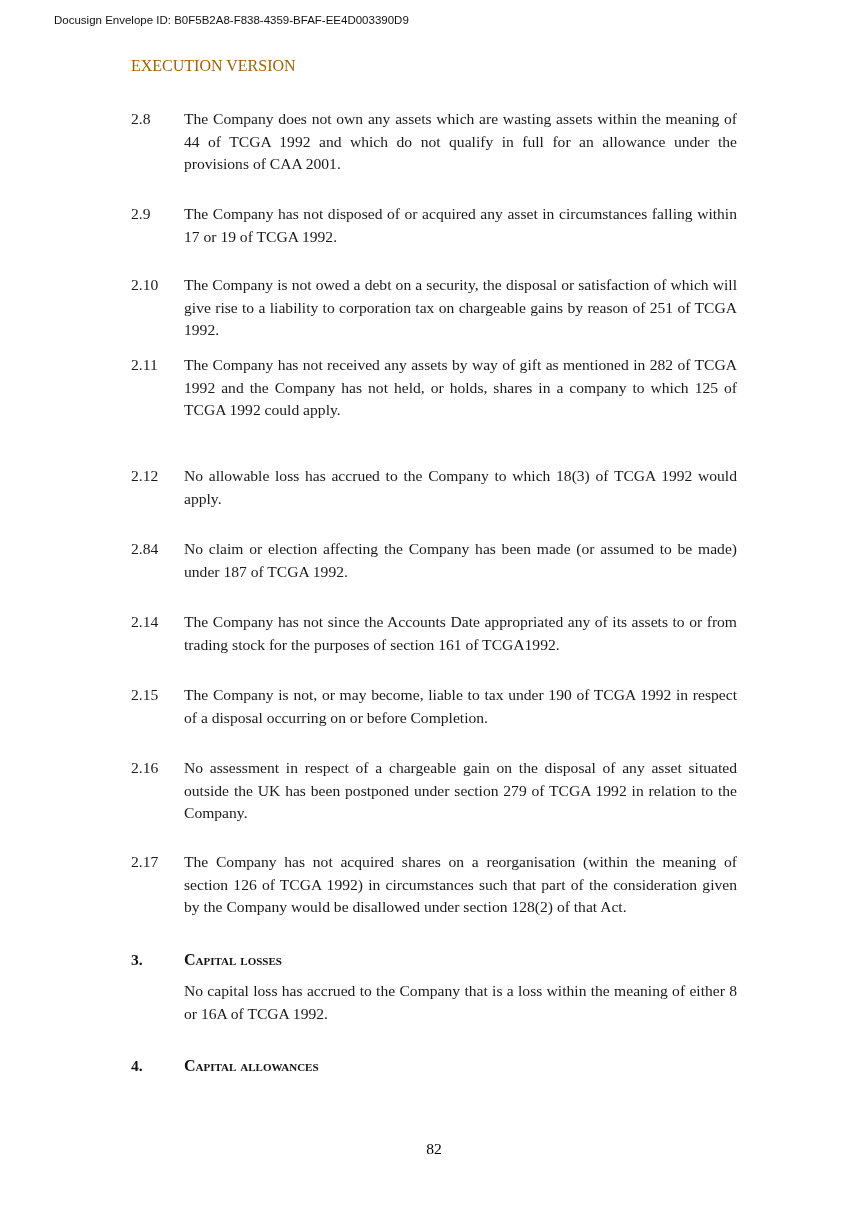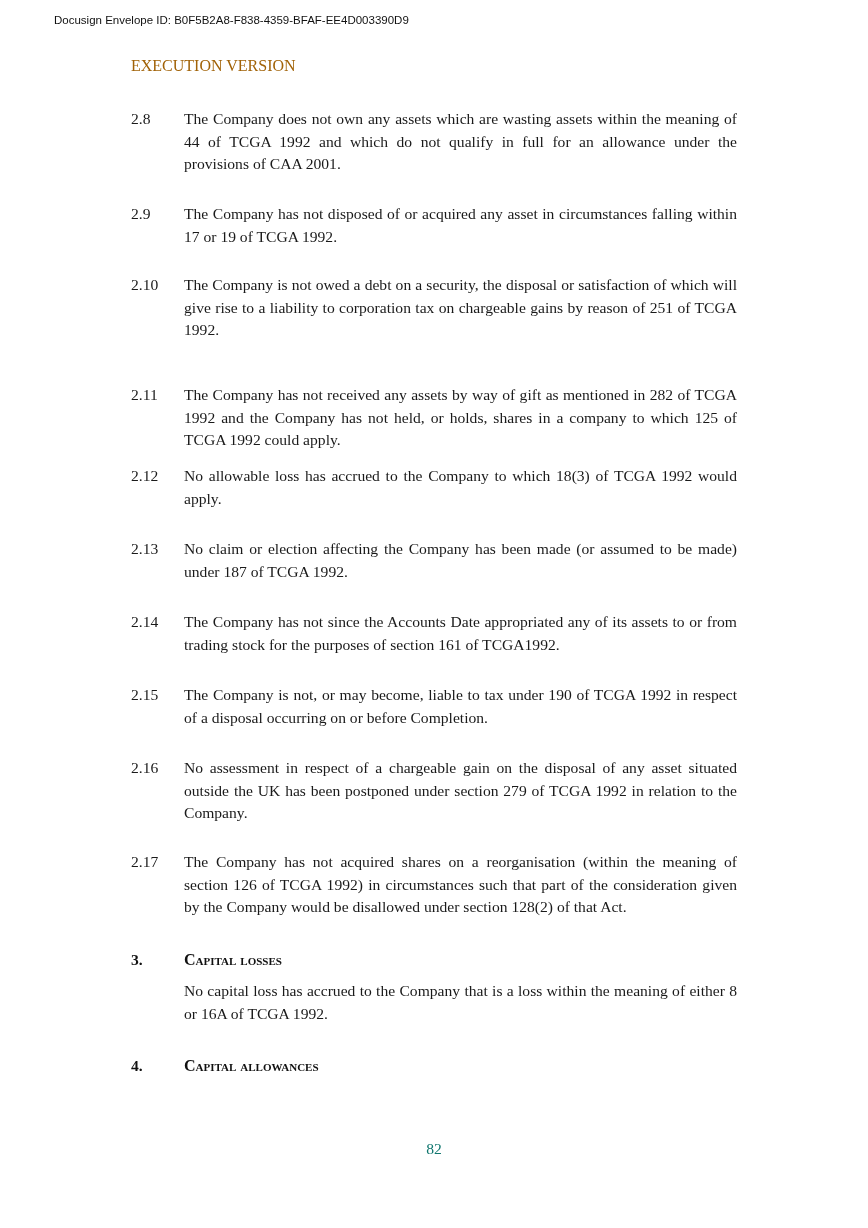--- a/index.html
+++ b/index.html
@@ -83,21 +83,21 @@
       color: #1a1a1a;
     }
     .page-number {
       position: absolute;
       left: 0;
       width: 868px;
       top: 1140px;
       text-align: center;
       font-family: "Liberation Serif", serif;
       font-size: 15.6px;
-      color: #0f766e;
+      color: #000000;
     }
   </style>
 </head>
 <body>
 
 <div class="envelope-id">Docusign Envelope ID: B0F5B2A8-F838-4359-BFAF-EE4D003390D9</div>
 
 <div class="exec-version">EXECUTION VERSION</div>
 
 <div class="clause" style="top:108px;">
@@ -108,32 +108,32 @@
 <div class="clause" style="top:203px;">
   <span class="num">2.9</span>
   <div class="text">The Company has not disposed of or acquired any asset in circumstances falling within 17 or 19 of TCGA 1992.</div>
 </div>
 
 <div class="clause" style="top:274px;">
   <span class="num">2.10</span>
   <div class="text">The Company is not owed a debt on a security, the disposal or satisfaction of which will give rise to a liability to corporation tax on chargeable gains by reason of 251 of TCGA 1992.</div>
 </div>
 
-<div class="clause" style="top:384px;">
+<div class="clause" style="top:354px;">
   <span class="num">2.11</span>
   <div class="text">The Company has not received any assets by way of gift as mentioned in 282 of TCGA 1992 and the Company has not held, or holds, shares in a company to which 125 of TCGA 1992 could apply.</div>
 </div>
 
 <div class="clause" style="top:465px;">
   <span class="num">2.12</span>
   <div class="text">No allowable loss has accrued to the Company to which 18(3) of TCGA 1992 would apply.</div>
 </div>
 
 <div class="clause" style="top:538px;">
-  <span class="num">2.13</span>
+  <span class="num">2.84</span>
   <div class="text">No claim or election affecting the Company has been made (or assumed to be made) under 187 of TCGA 1992.</div>
 </div>
 
 <div class="clause" style="top:611px;">
   <span class="num">2.14</span>
   <div class="text">The Company has not since the Accounts Date appropriated any of its assets to or from trading stock for the purposes of section 161 of TCGA1992.</div>
 </div>
 
 <div class="clause" style="top:684px;">
   <span class="num">2.15</span>

